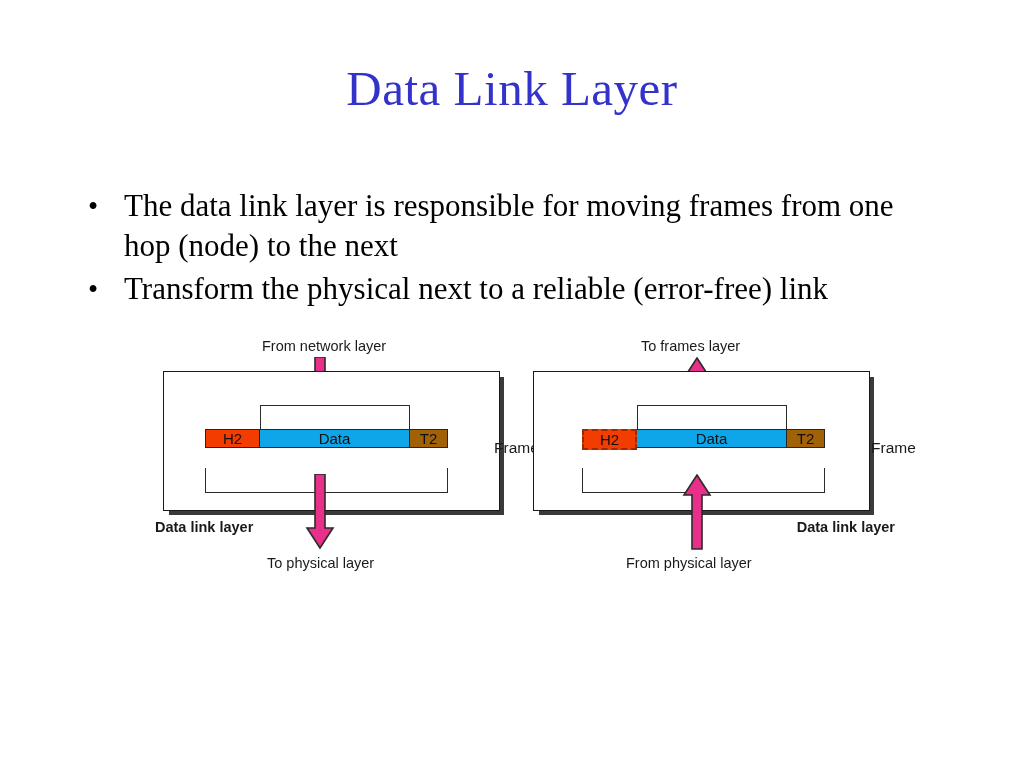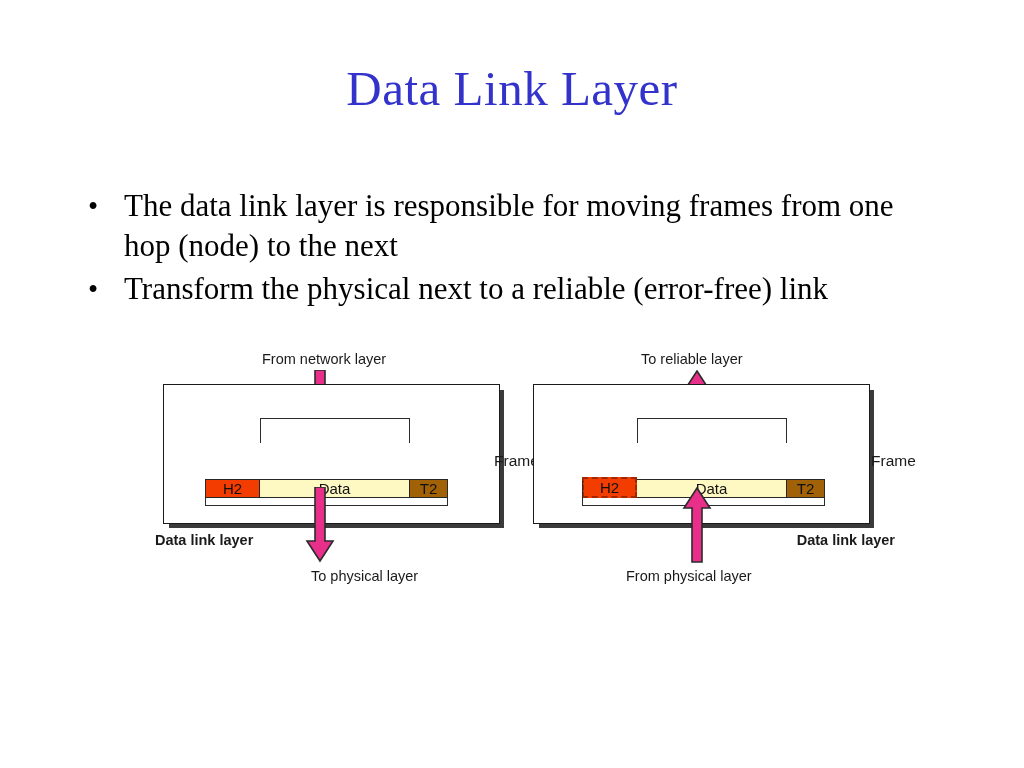--- a/index.html
+++ b/index.html
@@ -58,21 +58,21 @@
     font-family: Liberation Serif, serif;
     font-size: 31px;
     line-height: 40px;
     color: #000000;
   }
 
   
   .diagrams {
     position: absolute;
     left: 0;
-    top: 342px;
+    top: 329px;
     width: 1024px;
     height: 260px;
   }
   .diagram {
     position: absolute;
     top: 0;
     width: 380px;
     height: 260px;
     font-family: "Liberation Sans", "DejaVu Sans", sans-serif;
   }
@@ -114,35 +114,35 @@
     font-family: "Liberation Sans", "DejaVu Sans", sans-serif;
   }
 
   
   .frame-bar {
     position: absolute;
     top: 100px;
     left: 55px;
     height: 56px;
     display: flex;
-    align-items: flex-end;
+    align-items: flex-start;
   }
   .seg {
     display: flex;
     align-items: center;
     justify-content: center;
     font-size: 15px;
     color: #111111;
     border: 1.4px solid #262626;
     box-sizing: border-box;
     font-family: "Liberation Sans", "DejaVu Sans", sans-serif;
   }
   .seg-h2   { width: 55px;  background: #f23c00; }
   .seg-h2.dashed { border: 2px dashed #a02800; }
-  .seg-data { width: 150px; background: #fef9c3; border-left: none; }
+  .seg-data { width: 150px; background: #0ea5e9; border-left: none; }
   .seg-t2   { width: 38px;  background: #a16207; border-left: none; }
   .frame-word {
     position: absolute;
     left: 307px;
     top: 110px;
     font-size: 15.5px;
     color: #1a1a1a;
     font-family: "Liberation Sans", "DejaVu Sans", sans-serif;
     margin-left: 37px;
   }
@@ -214,26 +214,26 @@
     <div class="frame-word">Frame</div>
 
     <div class="bracket bracket-bottom"></div>
 
     <svg class="arrow" style="left:155px; top:145px;" width="30" height="76" viewBox="0 0 30 76">
       <polygon points="10,0 20,0 20,54 28,54 15,74 2,54 10,54" fill="#e8308a" stroke="#2b2b2b" stroke-width="1.6"></polygon>
     </svg>
 
     <div class="layer-label" style="left:5px;">Data link layer</div>
 
-    <div class="cap cap-bottom" style="left:117px;margin-left:44px;">To physical layer</div>
+    <div class="cap cap-bottom" style="left:117px;">To physical layer</div>
   </div>
 
   <div class="diagram right">
 
-    <div class="cap cap-top" style="left:121px;">To reliable layer</div>
+    <div class="cap cap-top" style="left:121px;">To frames layer</div>
 
     <svg class="arrow" style="left:162px; top:28px;" width="30" height="62" viewBox="0 0 30 62">
       <polygon points="15,1 28,21 20,21 20,61 10,61 10,21 2,21" fill="#e8308a" stroke="#2b2b2b" stroke-width="1.6"></polygon>
     </svg>
 
     <div class="layer-box"></div>
 
     <div class="bracket bracket-top" style="left:117px;"></div>
 
     <div class="frame-bar" style="left:62px;">

